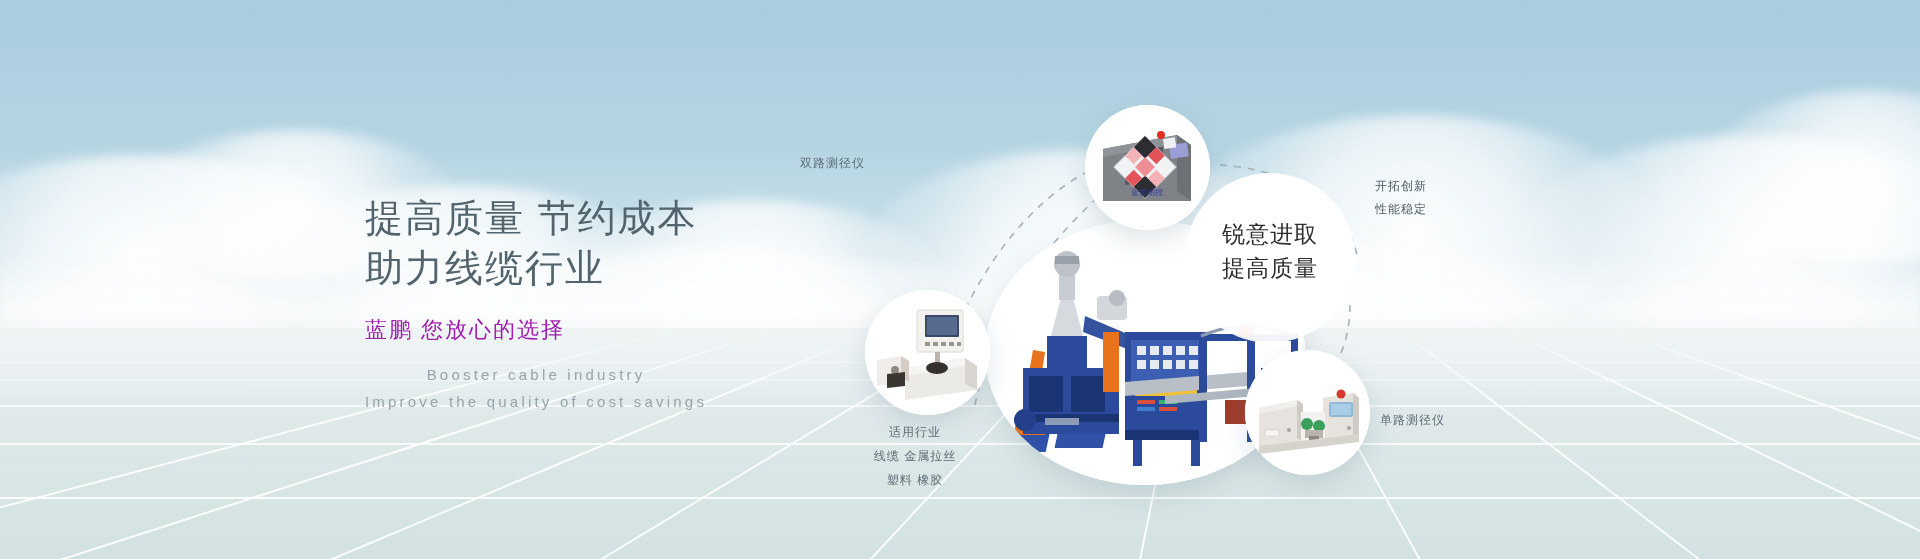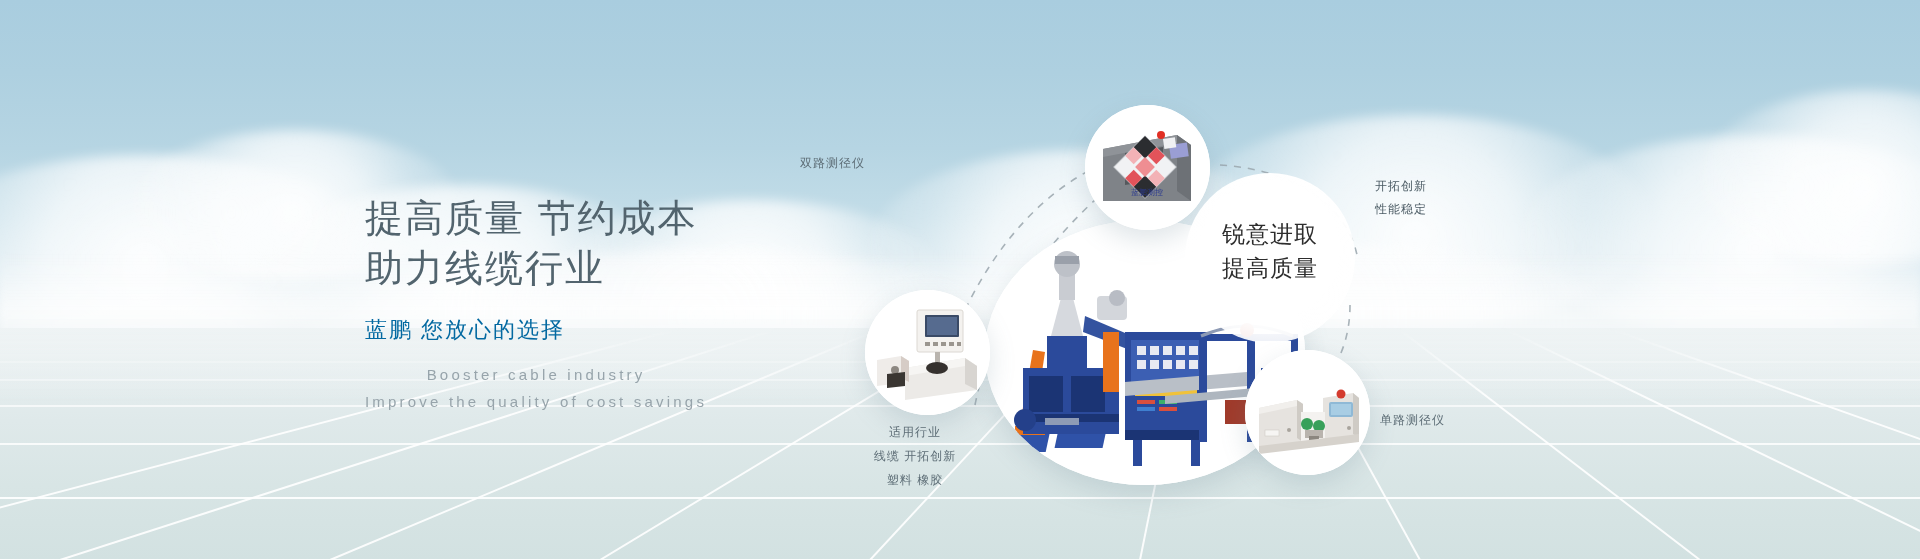--- a/index.html
+++ b/index.html
@@ -74,21 +74,21 @@
   }
 
   
   .copy { position:absolute; left:365px; top:193px; }
   .headline {
     font-size:38px; line-height:50px; color:#52646e;
     letter-spacing:2px; font-weight:400; white-space:nowrap;
   }
   .sub-cn {
     margin-top:22px;
-    font-size:22px; line-height:30px; color:#0369a1;
+    font-size:22px; line-height:30px; color:#a21caf;
     letter-spacing:2px; white-space:nowrap;
   }
   .sub-en {
     margin-top:16px;
     font-size:15px; line-height:27px; color:#97a4ab;
     letter-spacing:3.2px; white-space:nowrap;text-align:center;
   }
 
   
   .cluster { position:absolute; left:880px; top:75px; width:1040px; height:450px; }
@@ -364,20 +364,20 @@
 
     <div class="tag tag-dual">双路测径仪</div>
 
     <div class="tag tag-feature">
       <div>开拓创新</div>
       <div>性能稳定</div>
     </div>
 
     <div class="tag tag-industry">
       <div>适用行业</div>
-      <div>线缆 开拓创新</div>
+      <div>线缆 金属拉丝</div>
       <div>塑料 橡胶</div>
     </div>
 
     <div class="tag tag-single">单路测径仪</div>
   </div>
 
 </div>
 
 </body></html>

